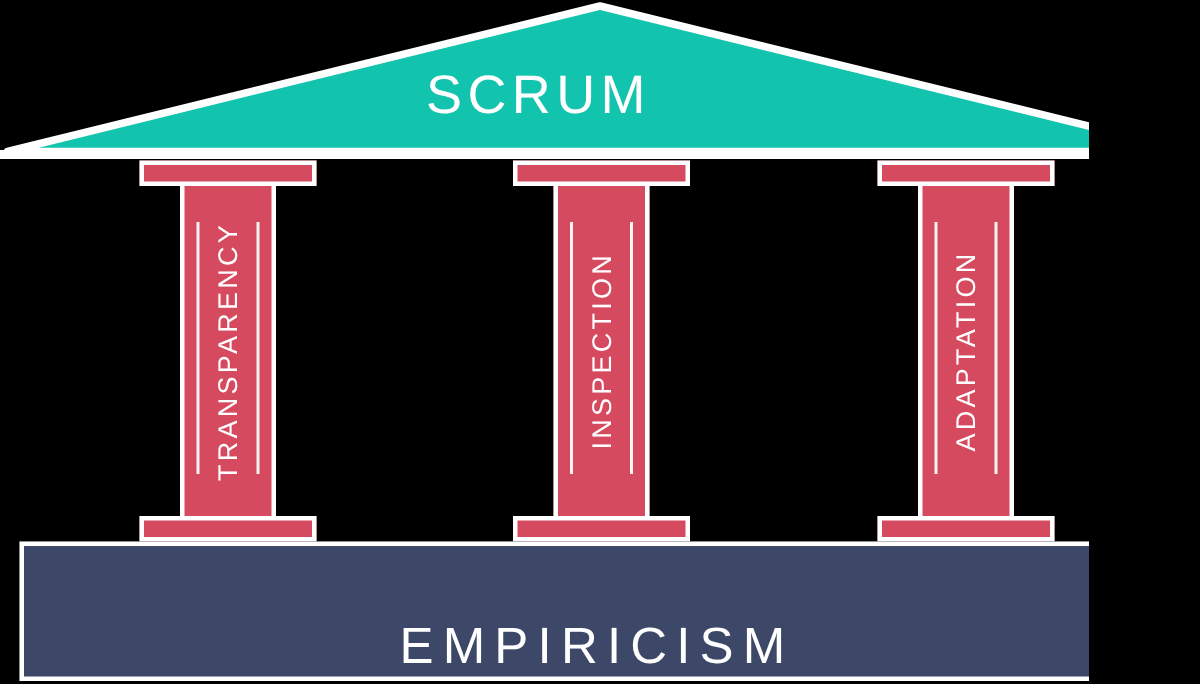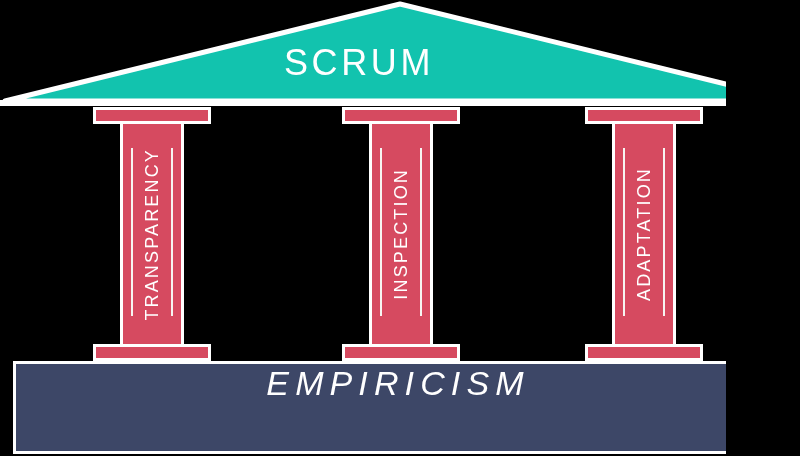--- a/index.html
+++ b/index.html
@@ -99,23 +99,22 @@
   .foundation {
     position: absolute;
     left: 13px;
     top: 361px;
     width: 770px;
     height: 93px;
     box-sizing: border-box;
     background: var(--base, #3d4767);
     border: 3px solid var(--outline, #ffffff);
     display: flex;
-    align-items: flex-start;
+    align-items: flex-end;
     justify-content: center;
-    font-style: italic;
   }
   .foundation-label {
     color: #ffffff;
     font-size: 34px;
     letter-spacing: 0.18em;
     user-select: none;
   }
 </style>
 </head>
 <body>

